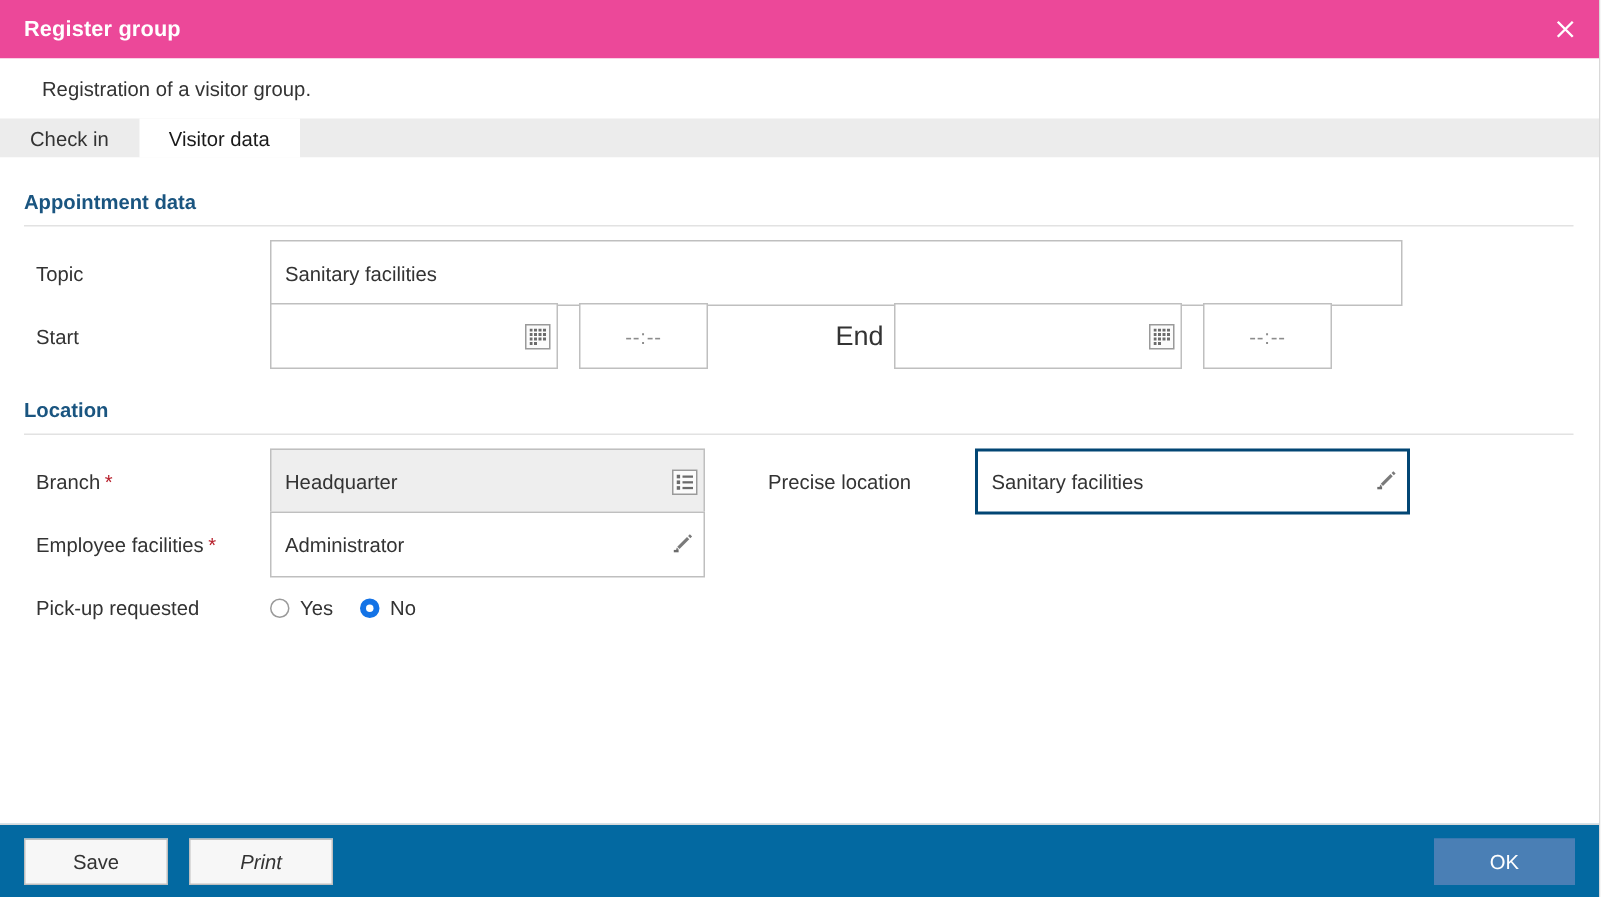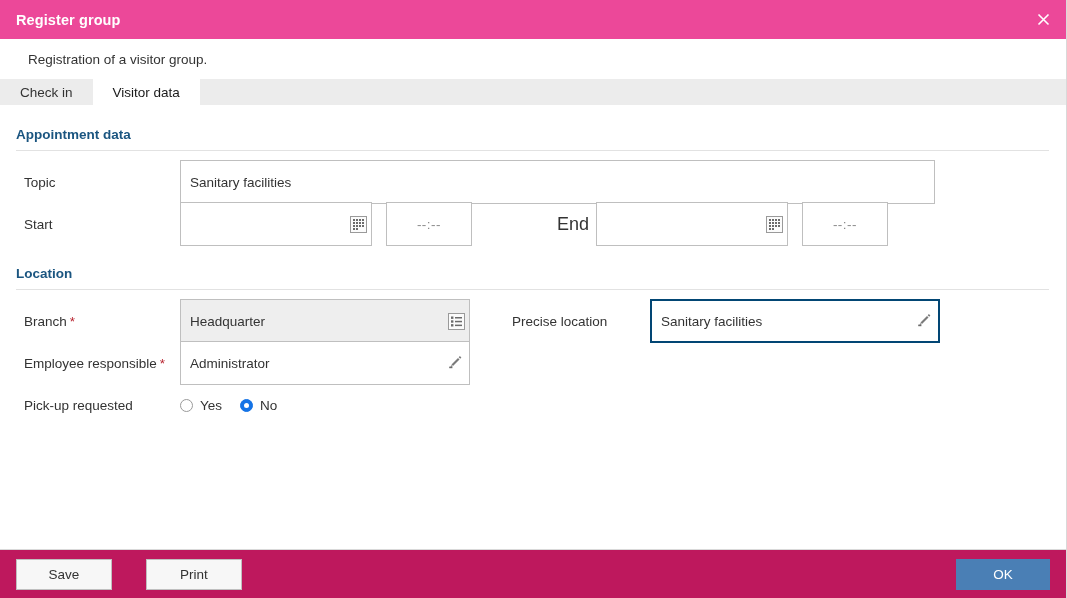--- a/index.html
+++ b/index.html
@@ -215,44 +215,43 @@
   .radio-item.sel .radio-dot::after {
     content: "";
     width: 5px; height: 5px;
     border-radius: 50%;
     background: #ffffff;
   }
 
   
   .footer {
     height: 49px;
-    background: #be185d;
+    background: #0369a1;
     border-top: 1px solid #d9d9d9;
     display: flex;
     align-items: center;
     flex: 0 0 auto;
     padding: 0 16px;
-    gap: 20px;
   }
   .footer-spacer { flex: 1 1 auto; }
   .btn {
     height: 31px;
     min-width: 96px;
     border: 1px solid #bfbfbf;
     background: #f7f7f7;
     color: #333333;
     font-size: 13.5px;
     font-family: "Liberation Sans", sans-serif;
     cursor: pointer;
     display: inline-flex;
     align-items: center;
     justify-content: center;
     padding: 0 12px;
   }
-  .btn + .btn { margin-left: 14px; }
+  .btn + .btn { margin-left: 14px; font-style: italic; }
   .btn-primary {
     background: #4a7fb5;
     border: 1px solid #4a7fb5;
     color: #ffffff;
   }
   .btn-ok { min-width: 94px; }
   .btn-cancel { min-width: 94px; }
 </style>
 </head>
 <body>
@@ -395,21 +394,21 @@
             <path d="M10.0 3.0 L11.5 4.5 L5.0 11.0 L3.5 9.5 Z" fill="#7a7a7a"></path>
             <path d="M3.2 10.0 L4.6 11.4 L2.6 12.0 Z" fill="#7a7a7a"></path>
             <rect x="1.2" y="11.6" width="3.2" height="1.6" fill="#6b6b6b"></rect>
           </svg>
         </span>
       </div>
     </div>
 
     <div class="row tight">
       <div class="label">
-        <span>Employee responsible</span><span class="req">*</span>
+        <span>Employee facilities</span><span class="req">*</span>
       </div>
       <div class="field field-emp">
         <span class="val">Administrator</span>
         <span class="ico-btn">
           <svg width="16" height="16" viewBox="0 0 16 16">
             <path d="M13.4 2.6 L11.9 1.1 L10.7 2.3 L12.2 3.8 Z" fill="#7a7a7a"></path>
             <path d="M10.0 3.0 L11.5 4.5 L5.0 11.0 L3.5 9.5 Z" fill="#7a7a7a"></path>
             <path d="M3.2 10.0 L4.6 11.4 L2.6 12.0 Z" fill="#7a7a7a"></path>
             <rect x="1.2" y="11.6" width="3.2" height="1.6" fill="#6b6b6b"></rect>
           </svg>

